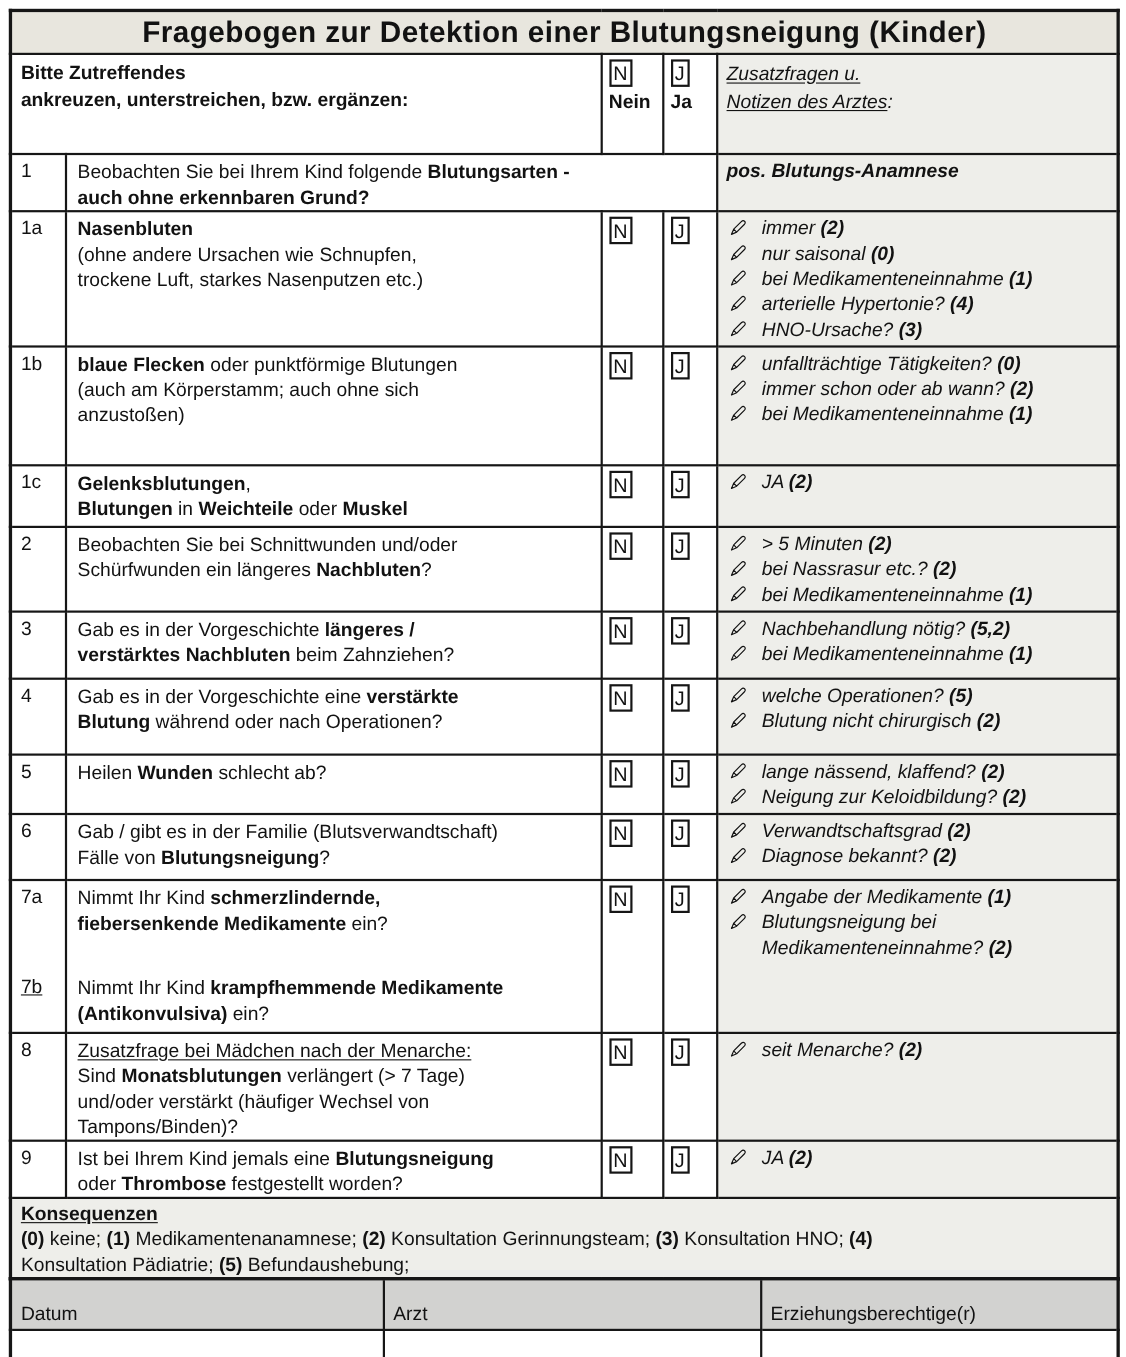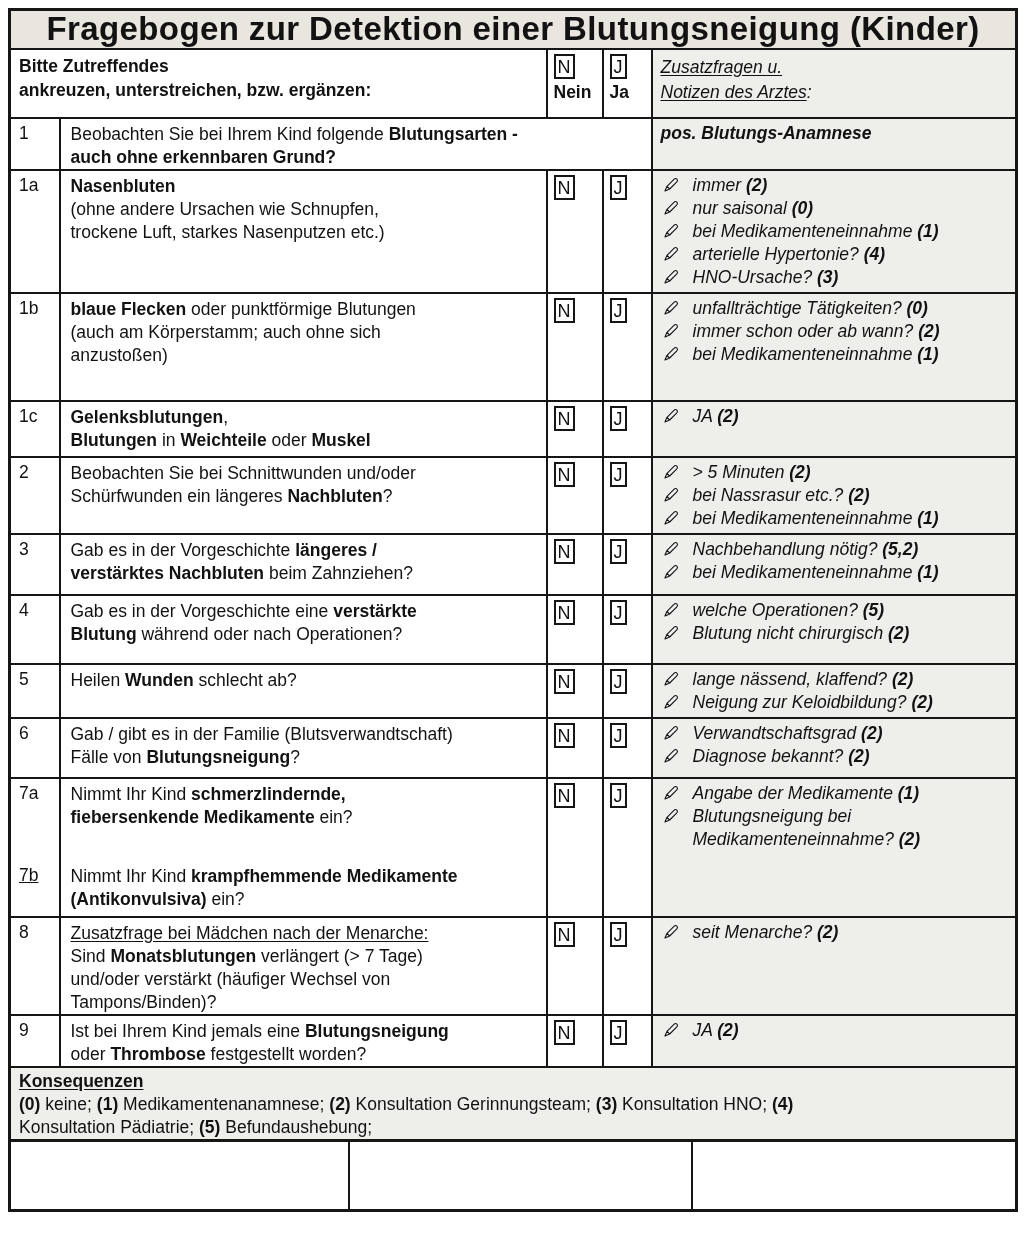--- a/index.html
+++ b/index.html
@@ -10,21 +10,21 @@
     color: #121212;
   }
   .sheet { margin: 8px 0 0 8px; width: 1008px; }
 
   table { border-collapse: collapse; table-layout: fixed; width: 1007px; }
   table.main { border: 3px solid #161616; }
   td { border: 2px solid #161616; vertical-align: top; padding: 0; }
 
   .titlebar {
     background: #e8e6de; text-align: center; font-weight: bold;
-    font-size: 33px; line-height: 32px; padding: 2px 0 3px; letter-spacing: .4px;
+    font-size: 27px; line-height: 32px; padding: 2px 0 3px; letter-spacing: .4px;
   }
 
   .instr { font-weight: bold; font-size: 17.5px; line-height: 24px; padding: 4px 6px 0 8px; }
 
   .ans { padding: 4px 0 0 6px; font-size: 17.5px; }
   .ans-lbl { font-size: 17.5px; line-height: 23px; margin-top: 2px; font-weight: bold; }
   .box {
     display: inline-block; min-width: 13px; height: 25px; padding: 0 2px;
     border: 2px solid #161616; text-align: center;
     font-size: 18px; line-height: 22px; font-weight: normal; background: #fff;
@@ -62,21 +62,21 @@
       <col style="width:50px">
         <col style="width:487px">
         <col style="width:56px">
         <col style="width:49px">
         <col style="width:365px">
     </colgroup>
     <tbody id="rows">
       <tr style="height:37px">
         <td colspan="5" class="titlebar">Fragebogen zur Detektion einer Blutungsneigung (Kinder)</td>
       </tr>
-      <tr style="height:69px">
+      <tr style="height:91px">
         <td colspan="2" class="instr">Bitte Zutreffendes<br>ankreuzen, unterstreichen, bzw. ergänzen:</td>
         <td class="ans">
           <span class="box">N</span>
           <div class="ans-lbl">Nein</div>
         </td>
         <td class="ans">
           <span class="box">J</span>
           <div class="ans-lbl">Ja</div>
         </td>
         <td class="notes nh"><u>Zusatzfragen u.</u><br><u>Notizen des Arztes</u>:</td>
@@ -384,20 +384,25 @@
     </tbody>
   </table>
 
   <table class="sig">
     <colgroup>
       <col style="width:339px">
         <col style="width:343px">
         <col style="width:325px">
     </colgroup>
     <tbody>
+      <tr style="height:46px">
+        <td class="sigh">Datum</td>
+        <td class="sigh">Arzt</td>
+        <td class="sigh">Erziehungsberechtige(r)</td>
+      </tr>
       <tr style="height:70px">
         <td class="sigf"></td>
         <td class="sigf"></td>
         <td class="sigf"></td>
       </tr>
     </tbody>
   </table>
 </div>
 
 </body></html>

